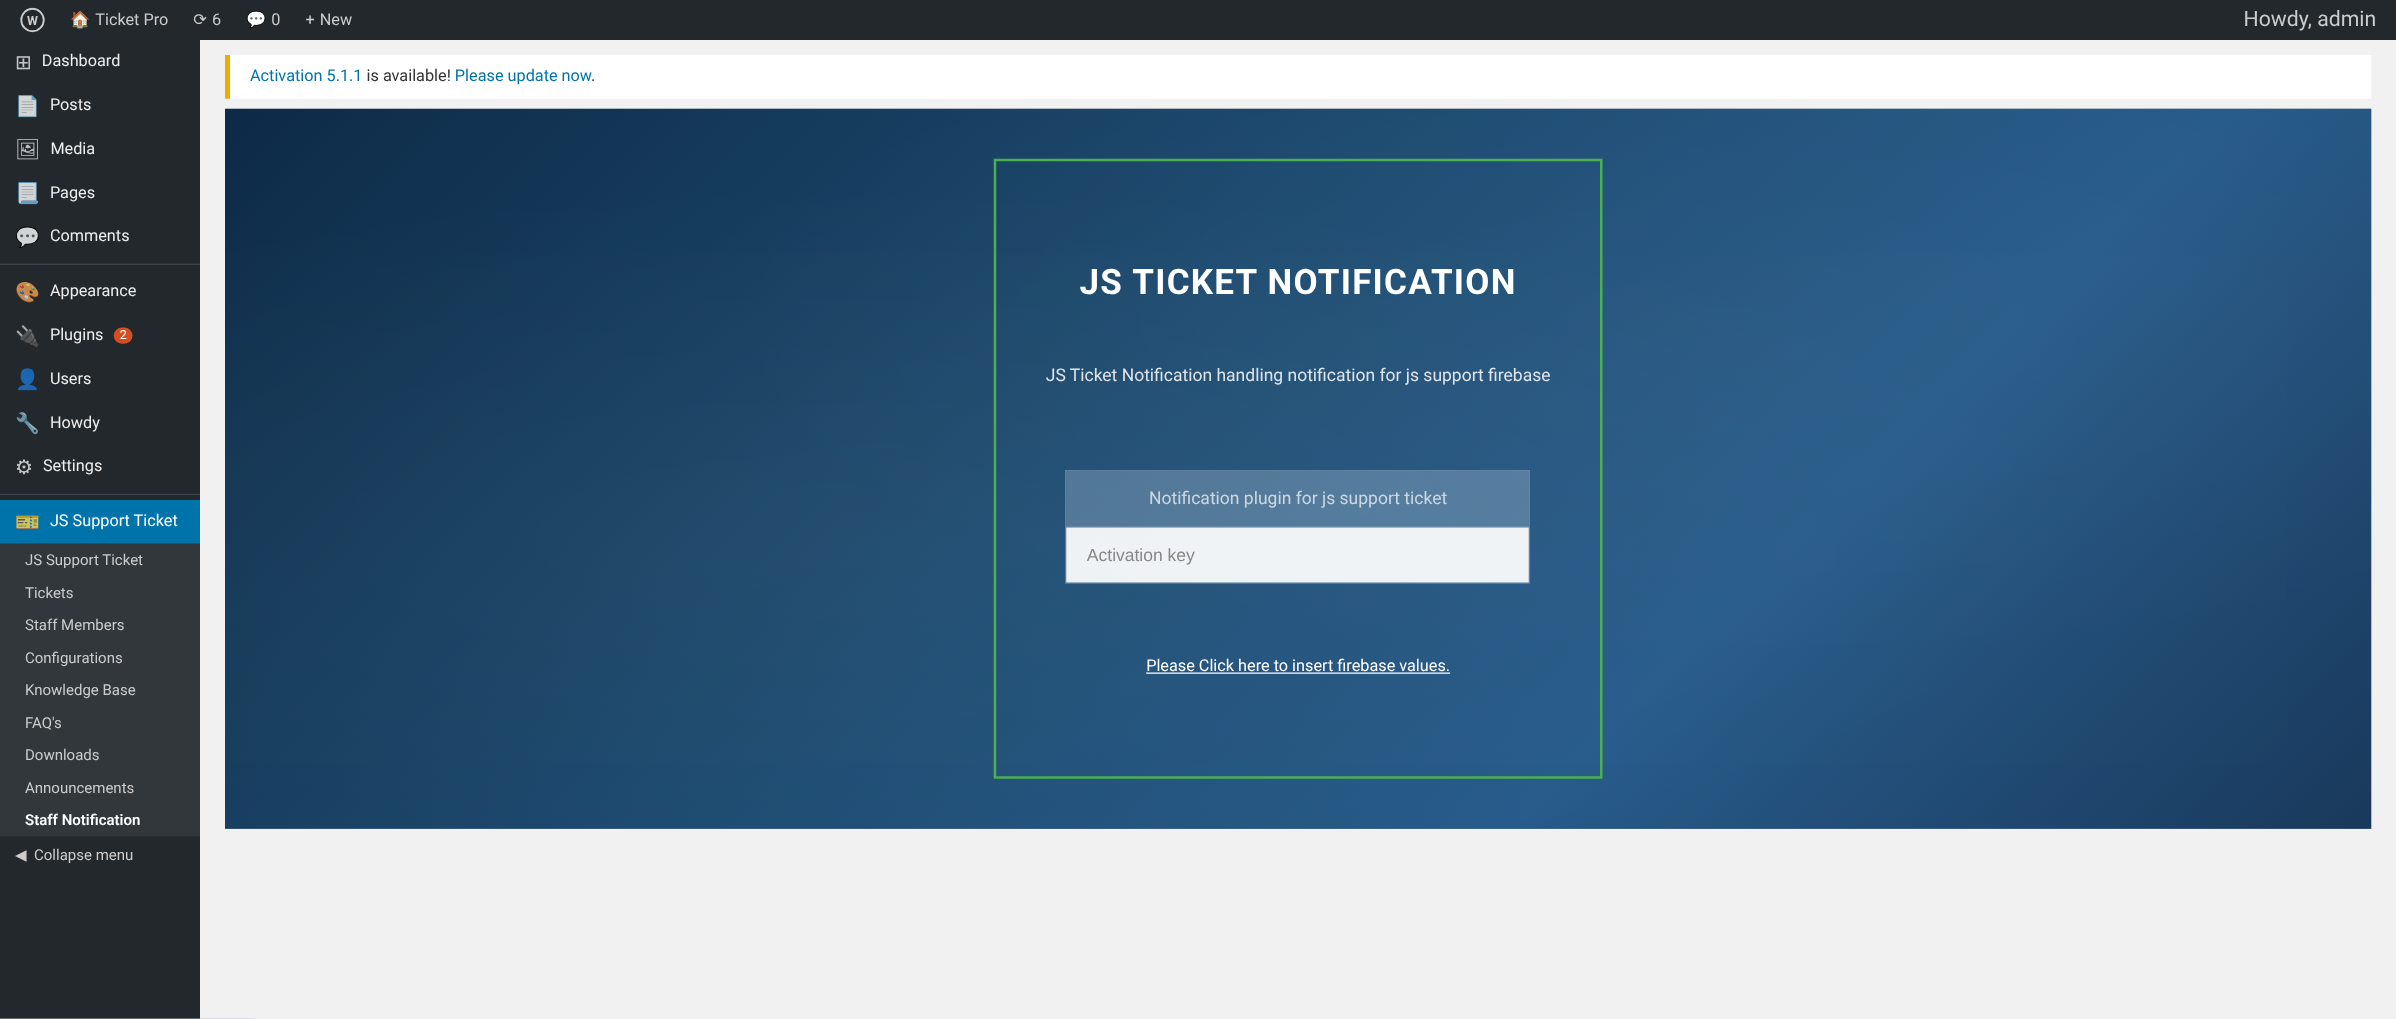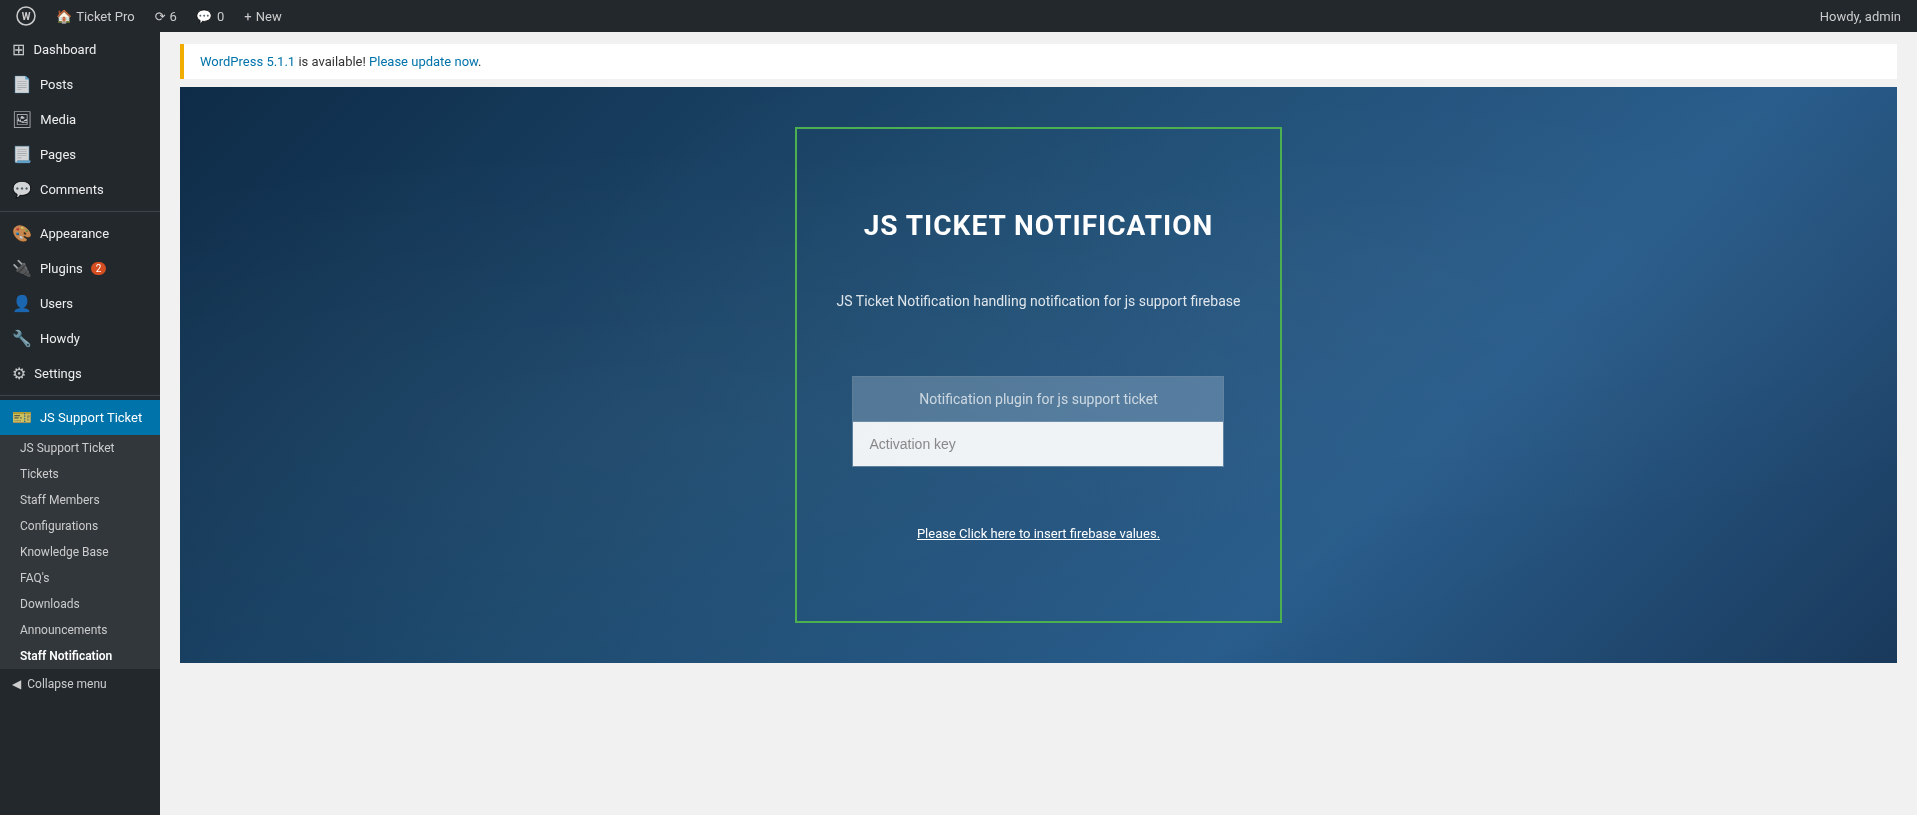--- a/index.html
+++ b/index.html
@@ -21,21 +21,21 @@
     .adminbar-item {
       color: #ccc;
       font-size: 13px;
       padding: 0 8px;
       height: 32px;
       display: flex;
       align-items: center;
       gap: 4px;
       cursor: pointer;
     }
-    .adminbar-right { color: #ccc; font-size: 13px; padding-right: 8px; }
+    .adminbar-right { color: #ccc; font-size: 17px; padding-right: 8px; }
     .wp-logo { width: 20px; height: 20px; fill: #ccc; }
 
     
     .wp-main { display: flex; flex: 1; overflow: hidden; }
 
     
     #adminmenu {
       background: #23282d;
       width: 160px;
       flex-shrink: 0;
@@ -313,21 +313,21 @@
     </div>
     <div class="collapse-menu">
       <span>◀</span>
       <span>Collapse menu</span>
     </div>
   </div>
 
   <div id="wpcontent">
 
     <div class="notice-bar">
-      <a>WordPress 5.1.1</a><span> is available! </span><a>Please update now</a><span>.</span>
+      <a>Activation 5.1.1</a><span> is available! </span><a>Please update now</a><span>.</span>
     </div>
 
     <div class="hero-panel">
       <div class="hero-bg"></div>
       <div class="hero-content">
         <div class="form-wrapper">
           <h1 class="hero-title">JS TICKET NOTIFICATION</h1>
           <p class="hero-subtitle">JS Ticket Notification handling notification for js support firebase</p>
           <div class="form-box">
             <div class="plugin-name-field">Notification plugin for js support ticket</div>

